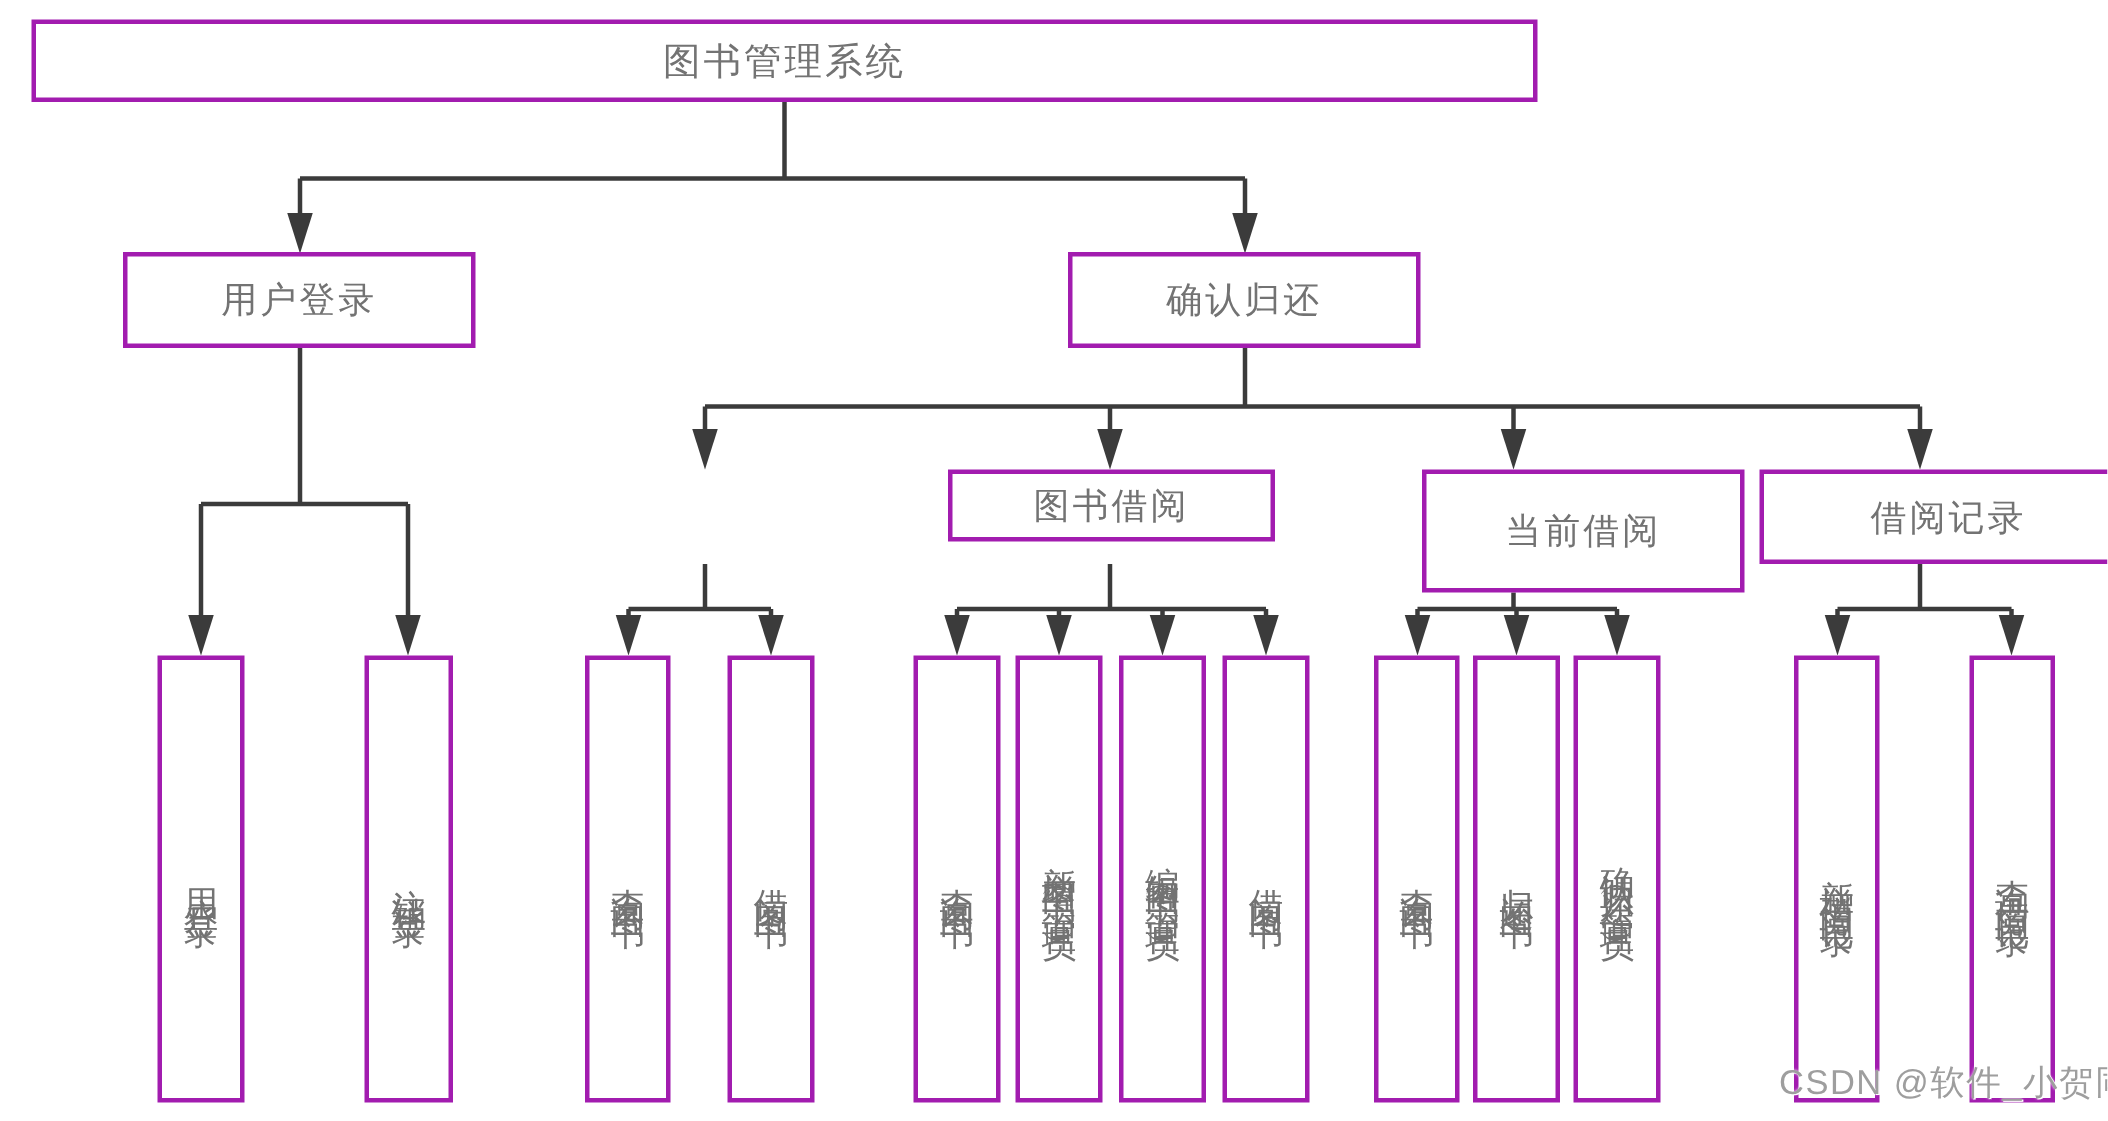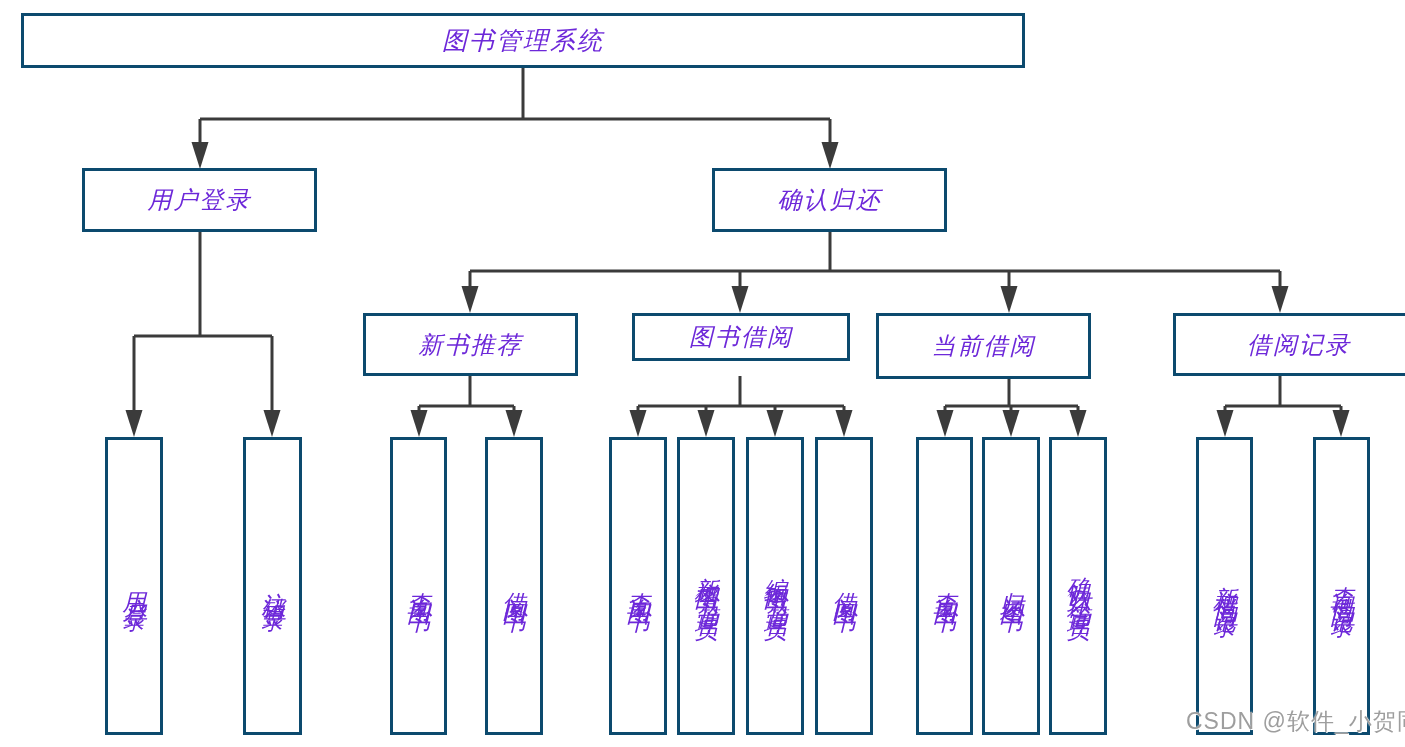--- a/index.html
+++ b/index.html
@@ -3,22 +3,22 @@
 <meta charset="utf-8">
 <style>
   html,body { margin:0; padding:0; background:#ffffff; }
   .stage {
     position:relative; width:1405px; height:747px; background:#ffffff;
     font-family:"Liberation Sans","DejaVu Sans",sans-serif; overflow:hidden;
   }
   svg.connectors { position:absolute; left:0; top:0; width:1405px; height:747px; }
   .box {
     position:absolute; box-sizing:border-box;
-    border:3px solid #0c4a6e; background:#ffffff; color:#6d28d9;
-    display:flex; align-items:center; justify-content:center;font-style:italic;
+    border:3px solid #a21caf; background:#ffffff; color:#737373;
+    display:flex; align-items:center; justify-content:center;
   }
   .lvl-root { font-size:25px; letter-spacing:2px; }
   .lvl-mid  { font-size:24px; letter-spacing:2px; }
   .leaf     { font-size:23px; }
   .vtext {
     writing-mode:vertical-rl; text-orientation:mixed;
     letter-spacing:6px; line-height:1; white-space:nowrap;
   }
   .watermark {
     position:absolute; left:1186px; top:706px; z-index:5;
@@ -104,27 +104,24 @@
     <span>图书管理系统</span>
   </div>
 
   <div class="box lvl-mid" style="left:82px;top:168px;width:235px;height:64px">
     <span>用户登录</span>
   </div>
   <div class="box lvl-mid" style="left:712px;top:168px;width:235px;height:64px">
     <span>确认归还</span>
   </div>
 
-  <div class="box lvl-mid" style="left:363px;top:313px;width:215px;height:63px">
-    <span>新书推荐</span>
-  </div>
   <div class="box lvl-mid" style="left:632px;top:313px;width:218px;height:48px">
     <span>图书借阅</span>
   </div>
-  <div class="box lvl-mid" style="left:876px;top:313px;width:215px;height:66px">
+  <div class="box lvl-mid" style="left:948px;top:313px;width:215px;height:82px">
     <span>当前借阅</span>
   </div>
   <div class="box lvl-mid" style="left:1173px;top:313px;width:252px;height:63px">
     <span>借阅记录</span>
   </div>
 
   <div class="box leaf" style="left:105px;top:437px;width:58px;height:298px">
     <span class="vtext">用户登录</span>
   </div>
   <div class="box leaf" style="left:243px;top:437px;width:59px;height:298px">

